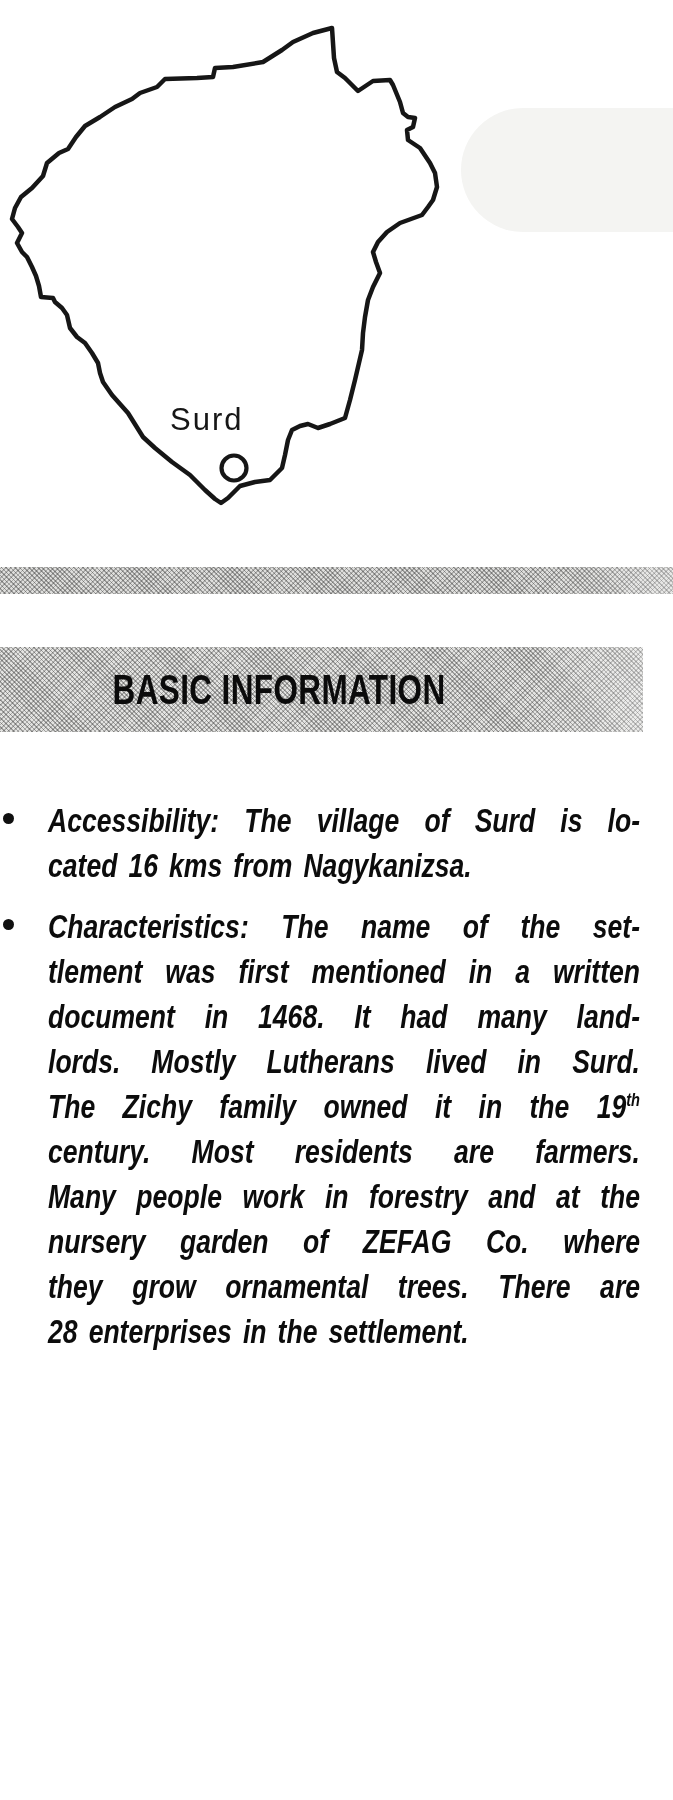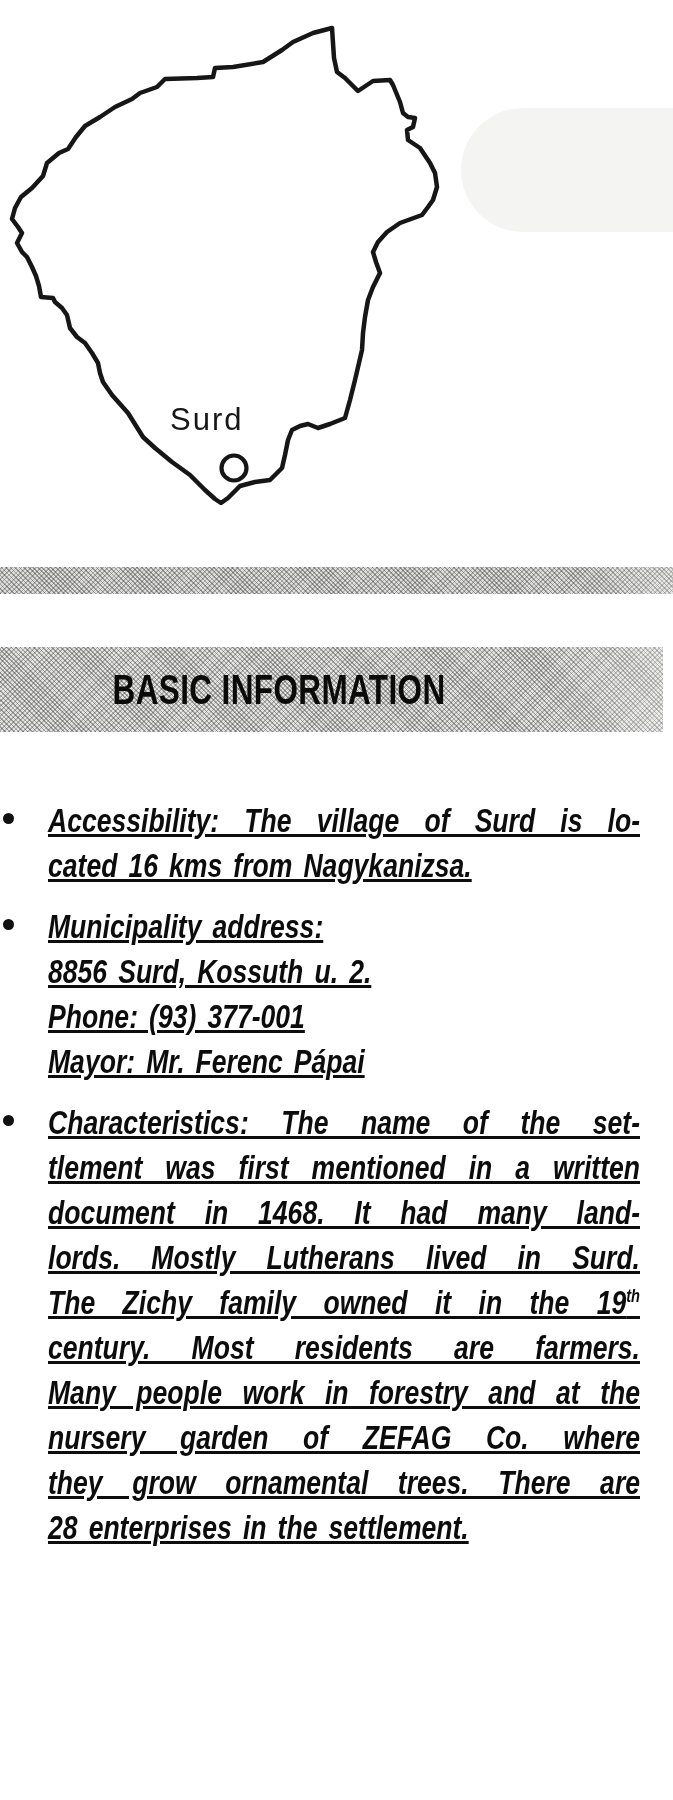--- a/index.html
+++ b/index.html
@@ -25,21 +25,20 @@
     background:#f4f4f2;border-radius:64px 0 0 64px;
   }
 
   
   .halftone{
     background-image:
       linear-gradient(90deg, rgba(255,255,255,0) 82%, rgba(255,255,255,.30)),
       repeating-linear-gradient(45deg, rgba(25,25,25,.34) 0 1.2px, rgba(0,0,0,0) 1.2px 3.2px),
       repeating-linear-gradient(-45deg, rgba(25,25,25,.26) 0 1.2px, rgba(0,0,0,0) 1.2px 3.4px);
     background-color:#e3e3e1;
-    padding-left:20px;
   }
   .stripe{
     position:absolute;left:0;top:567px;width:673px;height:27px;
     background-color:#dededc;
   }
   .banner{
     position:absolute;left:0;top:647px;width:643px;height:85px;
   }
   .banner-inner{
     position:absolute;left:0;top:0;bottom:0;width:558px;
@@ -47,21 +46,21 @@
   }
   .banner-title{
     display:inline-block;
     font-size:42px;font-weight:700;color:#0b0b0b;
     transform:scaleX(.75);transform-origin:center center;
     white-space:nowrap;letter-spacing:.5px;
   }
 
   
   .bullets{position:absolute;left:0;top:798px;width:648px;}
-  .bullet-item{position:relative;margin-bottom:16px;text-decoration:underline;}
+  .bullet-item{position:relative;margin-bottom:16px;}
   .dot{
     position:absolute;left:3px;top:15px;width:11px;height:11px;
     background:#101010;border-radius:50%;
   }
   .btext{margin-left:48px;width:592px;}
   .tcol{
     width:758px;
     transform:scaleX(.781);transform-origin:0 0;
   }
   .tline{
@@ -113,31 +112,20 @@
           <div class="tcol">
             <div class="tline just">Accessibility: The village of Surd is lo-</div>
             <div class="tline">cated 16 kms from Nagykanizsa.</div>
           </div>
         </div>
       </div>
       <div class="bullet-item">
         <span class="dot"></span>
         <div class="btext">
           <div class="tcol">
-            <div class="tline">Municipality address:</div>
-            <div class="tline">8856 Surd, Kossuth u. 2.</div>
-            <div class="tline">Phone: (93) 377-001</div>
-            <div class="tline">Mayor: Mr. Ferenc Pápai</div>
-          </div>
-        </div>
-      </div>
-      <div class="bullet-item">
-        <span class="dot"></span>
-        <div class="btext">
-          <div class="tcol">
             <div class="tline just">Characteristics: The name of the set-</div>
             <div class="tline just">tlement was first mentioned in a written</div>
             <div class="tline just">document in 1468. It had many land-</div>
             <div class="tline just">lords. Mostly Lutherans lived in Surd.</div>
             <div class="tline just">The Zichy family owned it in the 19<sup>th</sup></div>
             <div class="tline just">century. Most residents are farmers.</div>
             <div class="tline just">Many people work in forestry and at the</div>
             <div class="tline just">nursery garden of ZEFAG Co. where</div>
             <div class="tline just">they grow ornamental trees. There are</div>
             <div class="tline">28 enterprises in the settlement.</div>

